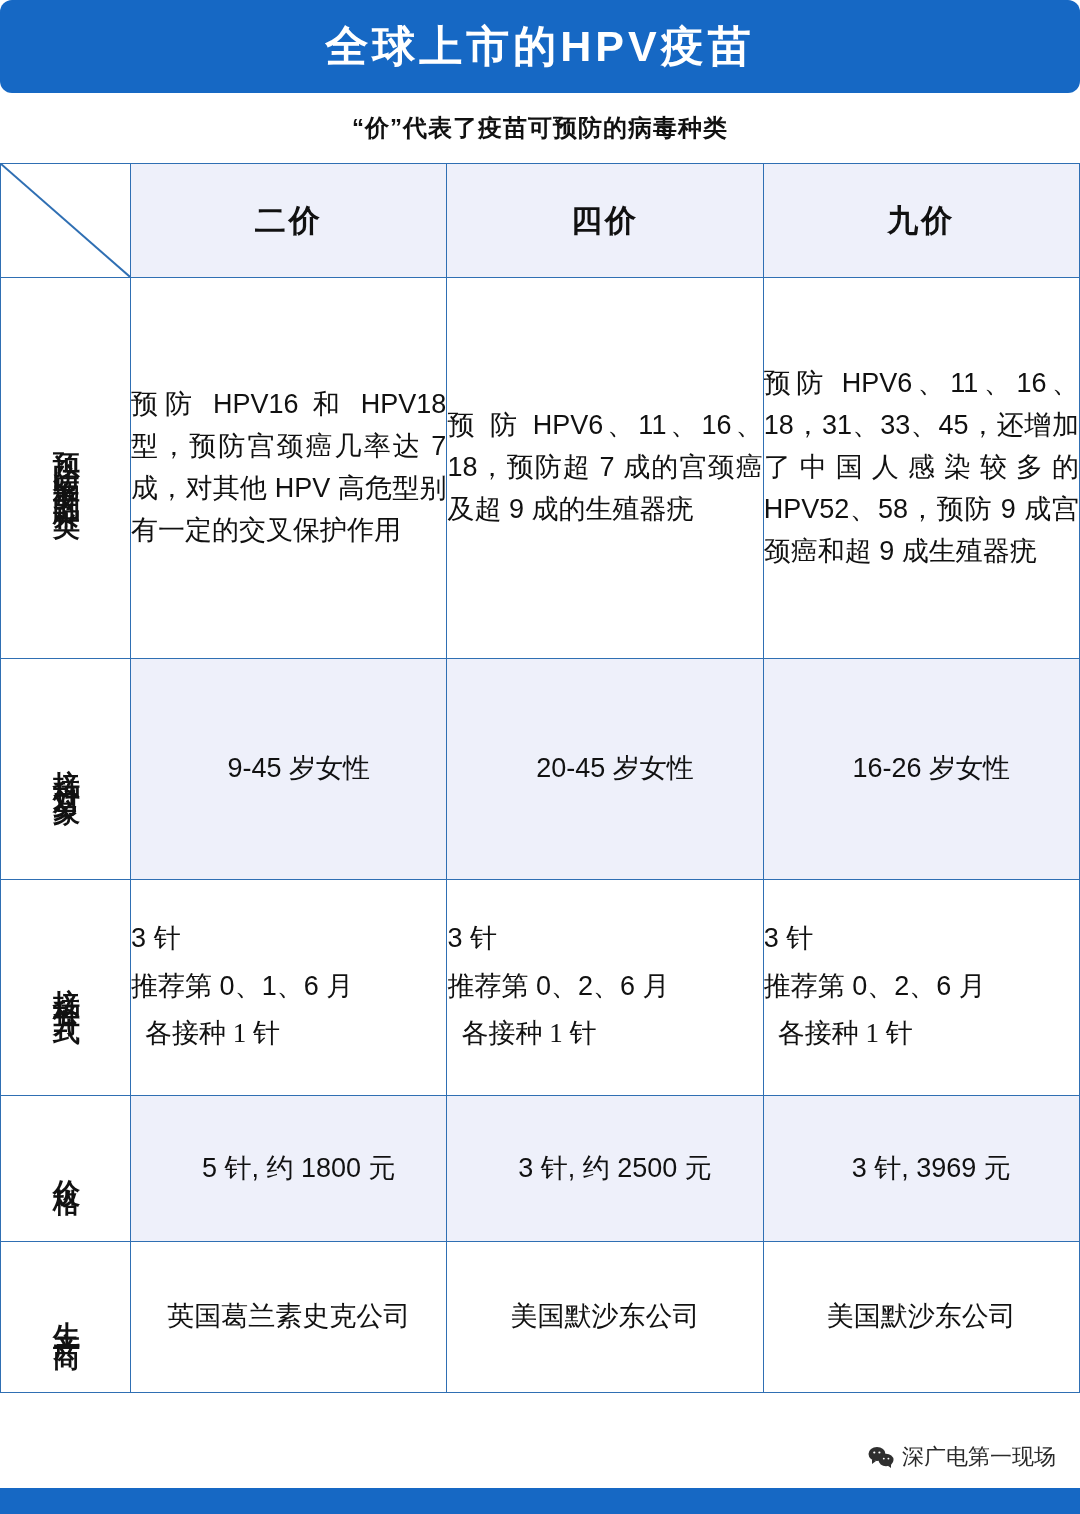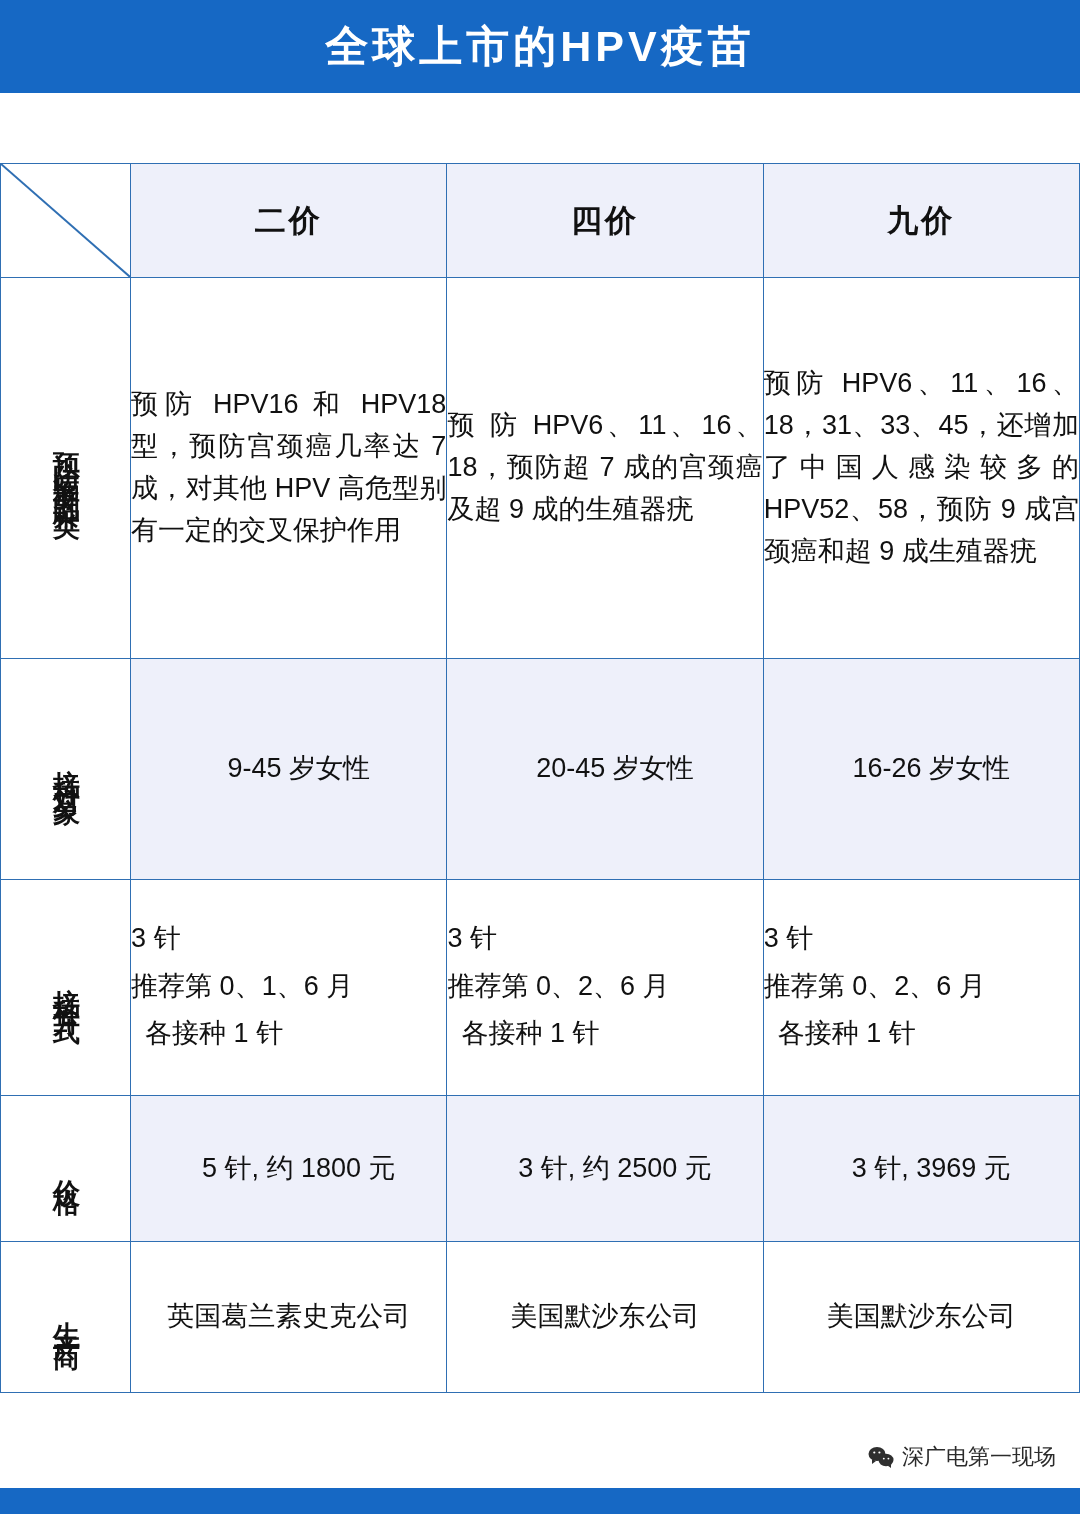--- a/index.html
+++ b/index.html
@@ -25,20 +25,21 @@
   .title-band {
     position: absolute;
     left: 0;
     top: 0;
     width: 1080px;
     height: 93px;
     background: #1668c4;
     display: flex;
     align-items: center;
     justify-content: center;
+    border-radius: 12px;
   }
   .title-band .title-text {
     color: #ffffff;
     font-size: 43px;
     font-weight: bold;
     letter-spacing: 4px;
   }
   
   .subtitle-band {
     position: absolute;
@@ -136,21 +137,21 @@
 
   .r-types td { height: 380px; vertical-align: top; }
   .r-types td.row-label { vertical-align: middle; }
   .r-target td { height: 220px; }
   .r-method td { height: 215px; vertical-align: top; }
   .r-method td.row-label { vertical-align: middle; }
   .r-price td { height: 145px; }
   .r-maker td { height: 150px; }
 
   .method-line { margin: 4px 0 6px 0; }
-  .method-line.ind2 { padding-left: 14px; }
+  .method-line.ind2 { padding-left: 14px; font-family: Liberation Serif, serif; }
 
   
   .footer-badge {
     position: absolute;
     right: 24px;
     bottom: 42px;
     display: flex;
     align-items: center;
     gap: 8px;
   }
@@ -175,20 +176,23 @@
 </style>
 </head>
 <body>
 
 <div class="page">
 
   <div class="title-band">
     <div class="title-text">全球上市的HPV疫苗</div>
   </div>
 
+  <div class="subtitle-band">
+    <div class="subtitle-text">“价”代表了疫苗可预防的病毒种类</div>
+  </div>
 
   <div class="table-wrap">
     <table class="vaccine-table">
       <colgroup>
         <col class="c-label">
         <col class="c-col">
         <col class="c-col">
         <col class="c-col">
       </colgroup>
       <tbody>

